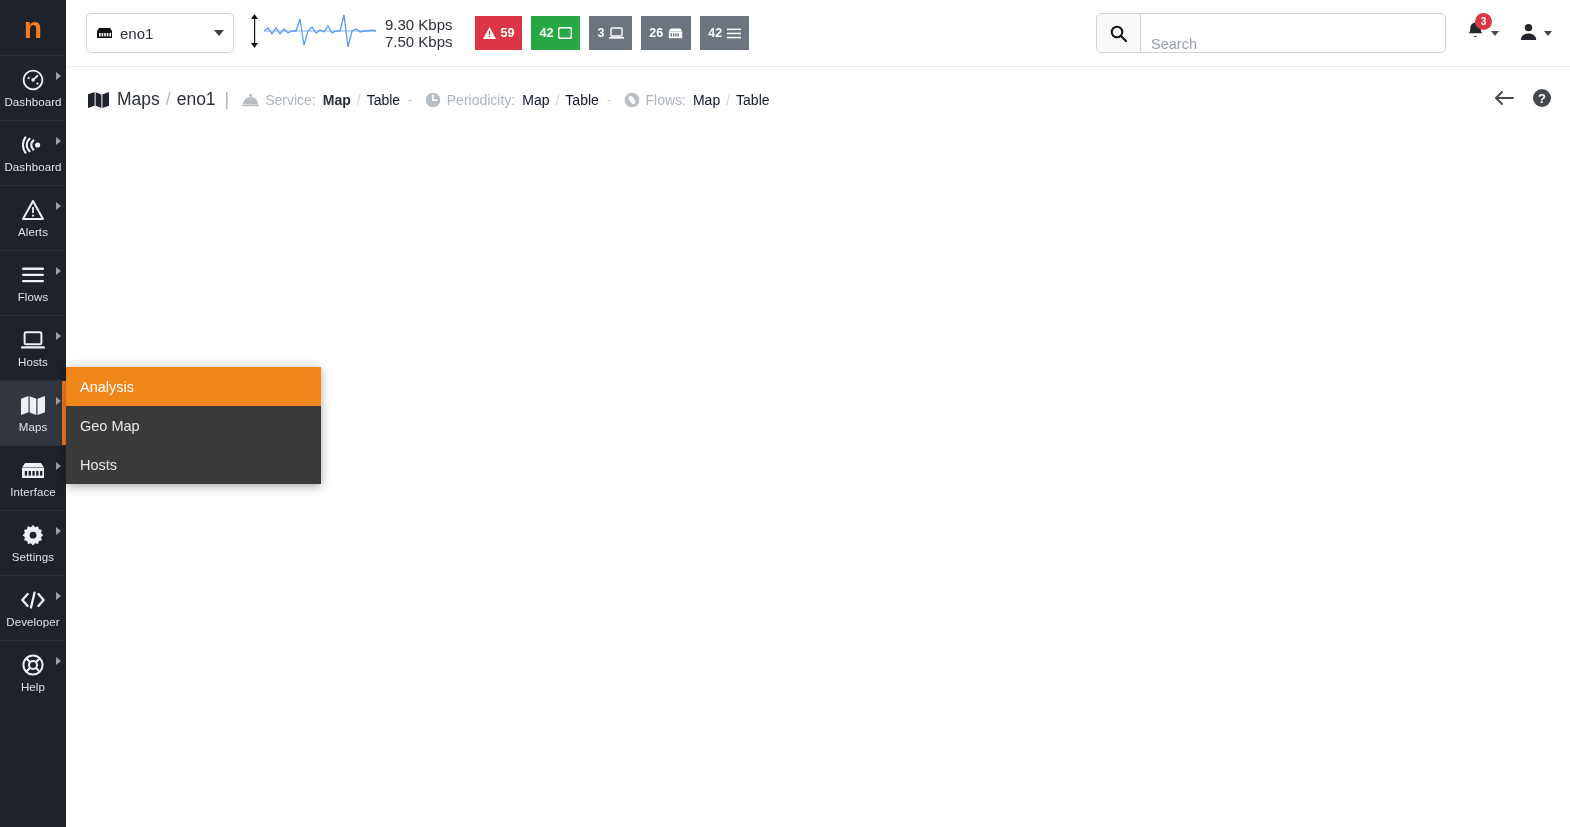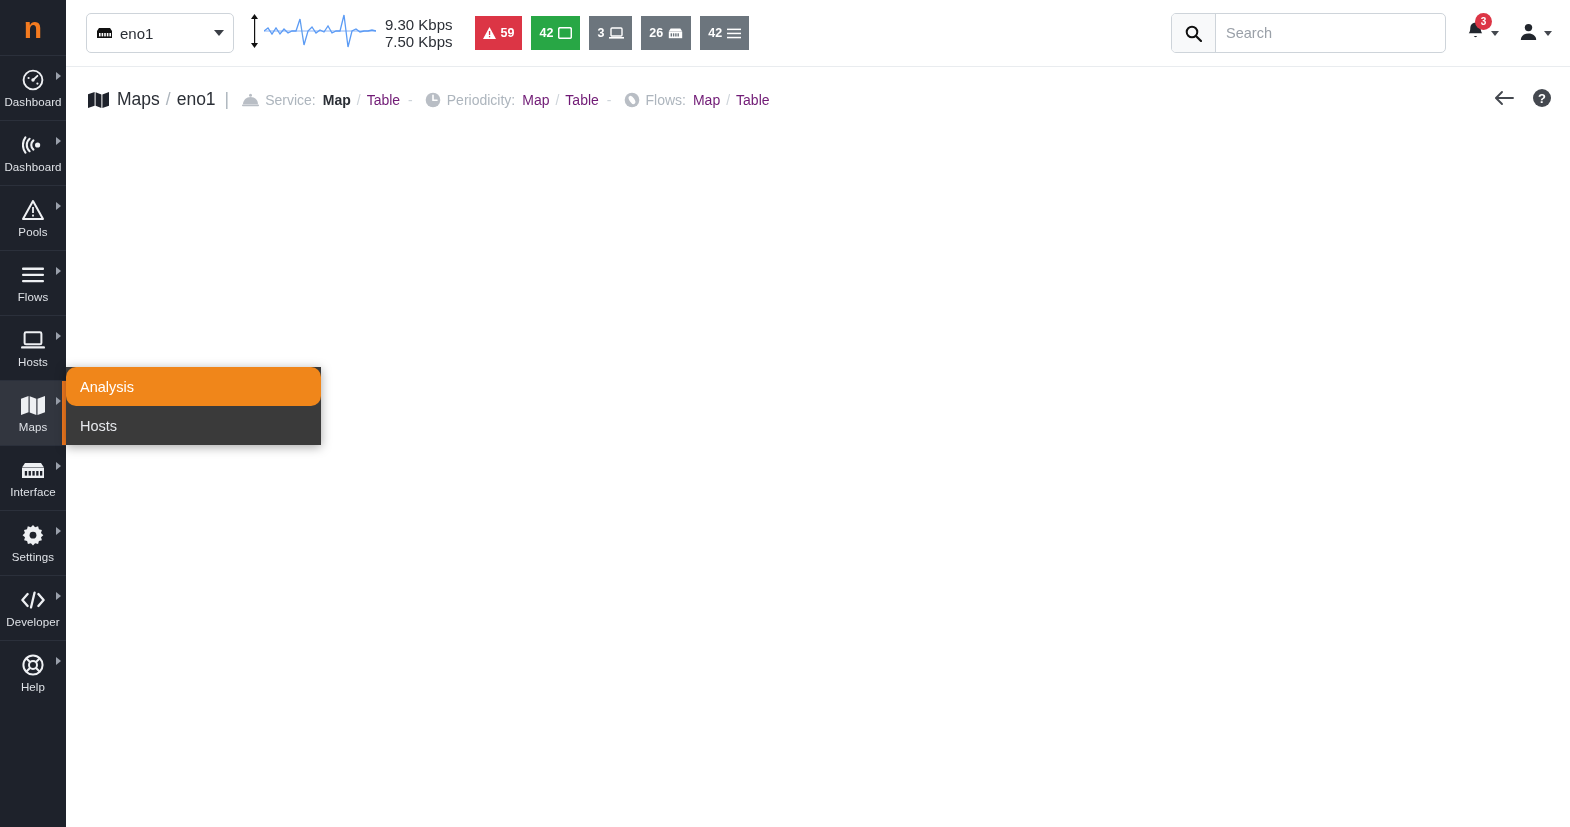--- a/index.html
+++ b/index.html
@@ -37,21 +37,21 @@
     border-top: 4px solid transparent; border-bottom: 4px solid transparent; border-left: 5px solid #9aa0ab;
   }
 
   
   .flyout {
     position: absolute; left: 66px; top: 367px; width: 255px;
     background: #3a3a3a; z-index: 40; box-shadow: 0 2px 10px rgba(0,0,0,.35);
   }
   .flyout-item {
     height: 39px; display: flex; align-items: center; padding-left: 14px;
-    color: #e6e8ec; font-size: 14.5px; cursor: pointer; border-radius: 10px;
+    color: #e6e8ec; font-size: 14.5px; cursor: pointer;
   }
   .flyout-item.sel { background: #f0861a; color: #fff; }
 
   
   .topbar {
     position: absolute; left: 66px; top: 0; right: 0; height: 66px; background: #fff;
     display: flex; align-items: center; padding: 0 18px 0 20px; z-index: 20;
   }
   .iface-select {
     width: 148px; height: 40px; border: 1px solid #ced4da; border-radius: 5px; background: #fff;
@@ -69,22 +69,22 @@
     height: 34px; border-radius: 0; display: flex; align-items: center; gap: 5px;
     padding: 0 8px; font-size: 12.5px; font-weight: 700; color: #fff;
   }
   .badge svg { display: block; }
   .badge.red { background: #dc3545; }
   .badge.green { background: #28a745; }
   .badge.grey { background: #6c757d; }
 
   .search-wrap { margin-left: auto; display: flex; align-items: center; }
   .search-box {
-    width: 275px; height: 40px; border: 1px solid #ced4da; border-radius: 5px;
-    display: flex; align-items: center; overflow: hidden; background: #fff;
+    width: 350px; height: 40px; border: 1px solid #ced4da; border-radius: 5px;
+    display: flex; align-items: flex-end; overflow: hidden; background: #fff;
   }
   .search-ico-btn {
     width: 44px; height: 100%; display: flex; align-items: center; justify-content: center;
     background: #f8f9fa; border-right: 1px solid #ced4da; cursor: pointer;
   }
   .search-input { flex: 1; border: none; outline: none; font-size: 14.5px; padding: 0 10px; color: #2b2f36; font-family: inherit; }
   .search-input::placeholder { color: #9aa0a8; }
 
   .bell-wrap { position: relative; margin-left: 20px; display: flex; align-items: center; cursor: pointer; }
   .bell-badge {
@@ -101,21 +101,21 @@
     border-top: 1px solid #e9ecef; display: flex; align-items: center; padding: 0 18px 0 22px; z-index: 10;
   }
   .crumb { display: flex; align-items: center; font-size: 17.5px; color: #2b2f36; white-space: nowrap; }
   .crumb .map-ico { margin-right: 8px; color: #1e222b; display: flex; }
   .crumb .sep { color: #adb5bd; margin: 0 6px; }
   .crumb .pipe { color: #adb5bd; margin: 0 9px; }
   .grp { display: flex; align-items: center; font-size: 14px; color: #adb5bd; margin-left: 4px; }
   .grp .gi { margin-right: 6px; display: flex; color: #b9bec5; }
   .grp .lbl { margin-right: 7px; }
   .grp .on { color: #2b2f36; font-weight: 700; }
-  .grp .off { color: #701a75; }
+  .grp .off { color: #0f172a; }
   .grp .slash { color: #ced4da; margin: 0 6px; }
   .grp .dash { color: #ced4da; margin: 0 8px; }
   .crumb-right { margin-left: auto; display: flex; align-items: center; gap: 18px; }
 
   
   .panel {
     position: absolute; left: 83px; top: 138px; width: 1470px; height: 626px;
     background: #fff; border: 1px solid #e3e6ea; border-radius: 5px; overflow: hidden;
   }
   .filters { position: absolute; right: 22px; top: 18px; display: flex; align-items: center; gap: 11px; }
@@ -180,21 +180,21 @@
           <span class="nav-caret"></span>
         </div>
         <div class="nav-item">
           <span class="nav-ico">
             <svg width="22" height="20" viewBox="0 0 22 20">
               <path d="M11 1 21 19H1z" fill="none" stroke="currentColor" stroke-width="2" stroke-linejoin="round"></path>
               <rect x="10.1" y="7" width="1.8" height="6" fill="currentColor"></rect>
               <rect x="10.1" y="14.6" width="1.8" height="1.9" fill="currentColor"></rect>
             </svg>
           </span>
-          <span class="nav-label">Pools</span>
+          <span class="nav-label">Alerts</span>
           <span class="nav-caret"></span>
         </div>
         <div class="nav-item">
           <span class="nav-ico">
             <svg width="22" height="16" viewBox="0 0 22 16">
               <g fill="currentColor">
                 <rect y="0.6" width="22" height="2.3" rx="1"></rect>
                 <rect y="6.8" width="22" height="2.3" rx="1"></rect>
                 <rect y="13" width="22" height="2.3" rx="1"></rect>
               </g>
@@ -276,20 +276,21 @@
             </svg>
           </span>
           <span class="nav-label">Help</span>
           <span class="nav-caret"></span>
         </div>
       </div>
   </div>
 
   <div class="flyout">
     <div class="flyout-item sel">Analysis</div>
+    <div class="flyout-item">Geo Map</div>
     <div class="flyout-item">Hosts</div>
   </div>
 
   <div class="topbar">
     <div class="iface-select">
       <span>
         <svg width="17" height="13" viewBox="0 0 17 13">
             <path fill="#111" d="M1 5h15v7H1z"></path>
             <path fill="#111" d="M3 2h11l2 3H1z"></path>
             <g fill="#fff">

